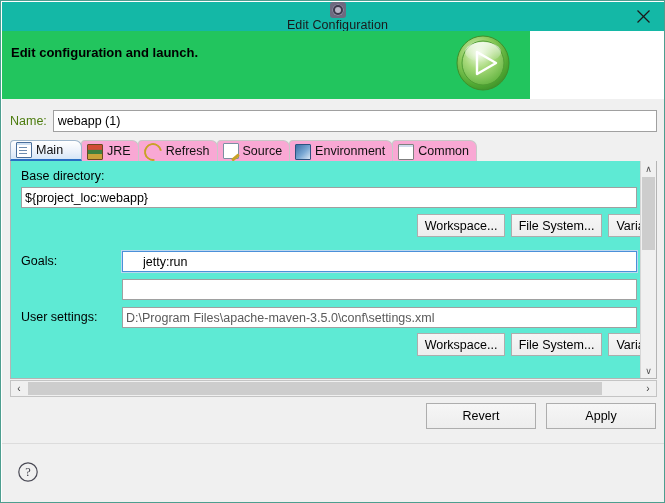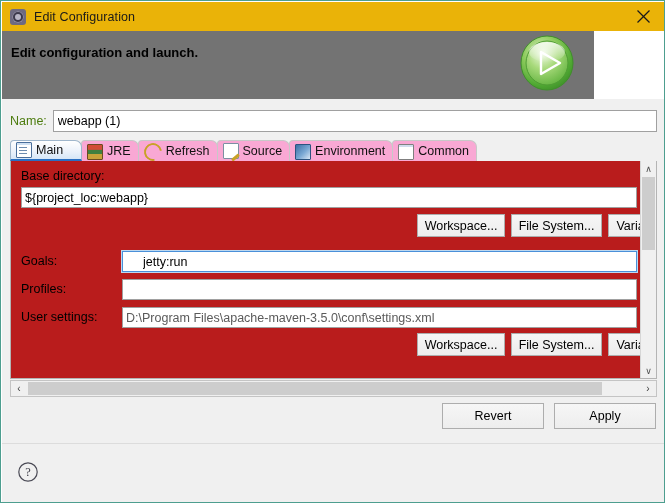--- a/index.html
+++ b/index.html
@@ -22,23 +22,24 @@
     background: #ffffff;
     border: 1px solid #4d9e8f;
     overflow: hidden;
   }
 
   
   .titlebar {
     position: absolute;
     left: 1px; top: 1px;
     width: 663px; height: 29px;
-    background: #eab308;
+    background: #14b8a6;
     display: flex;
     align-items: center;
+    flex-direction: column;
   }
   .title-icon {
     width: 16px; height: 16px;
     margin-left: 8px;
     position: relative;
     flex: 0 0 auto;
   }
   .title-icon .gear-outer {
     position: absolute;
     left: 0; top: 0;
@@ -73,22 +74,22 @@
     width: 44px; height: 29px;
     display: flex; align-items: center; justify-content: center;
     cursor: pointer;
   }
   .close-btn svg { display:block; }
 
   
   .header {
     position: absolute;
     left: 1px; top: 30px;
-    width: 592px; height: 68px;
-    background: #737373;
+    width: 528px; height: 68px;
+    background: #22c55e;
     border-bottom: 1px solid #d8d8d8;
   }
   .header-title {
     position: absolute;
     left: 9px; top: 14px;
     font-size: 13px;
     font-weight: bold;
     color: #000000;
   }
   .play-badge {
@@ -232,21 +233,21 @@
     margin-top: 1px;
     box-shadow: inset 0 2px 0 #d0dced;
   }
 
   
   .tabpanel {
     position: absolute;
     left: 8px; top: 62px;
     width: 647px; height: 218px;
     box-sizing: border-box;
-    background: #b91c1c;
+    background: #5eead4;
     border: 1px solid #b4b4b4;
     border-top: none;
     overflow: hidden;
   }
 
   .panel-inner {
     position: absolute;
     left: 0; top: 0;
     width: 632px;
     height: 100%;
@@ -345,21 +346,21 @@
     cursor: pointer;
   }
 
   
   .midbuttons {
     position: absolute;
     right: 9px; top: 304px;
     display: flex;
   }
   .midbuttons .btn {
-    width: 102px; height: 26px;
+    width: 110px; height: 26px;
   }
   .midbuttons .btn + .btn { margin-left: 10px; }
 
   
   .footer {
     position: absolute;
     left: 1px; top: 442px;
     width: 663px; height: 60px;
     background: #f0f0f0;
     border-top: 1px solid #dcdcdc;
@@ -476,21 +477,20 @@
 
         <div class="browse-row" style="left:0; top:53px; width:632px;">
           <button class="btn" style="position:absolute; left:406px; width:88px;">Workspace...</button>
           <button class="btn" style="position:absolute; left:500px; width:91px;">File System...</button>
           <button class="btn" style="position:absolute; left:597px; width:52px;">Variab</button>
         </div>
 
         <div class="field-label lbl-right" style="left:10px; top:93px; width:97px;">Goals:</div>
         <input class="txt focused" type="text" style="left: 111px; top: 90px; width: 515px; padding-left: 20px;" value="jetty:run">
 
-        <div class="field-label lbl-right" style="left:10px; top:121px; width:97px;">Profiles:</div>
         <input class="txt" type="text" style="left: 111px; top: 118px; width: 515px;" value="">
 
         <div class="field-label lbl-right" style="left:10px; top:149px; width:97px;">User settings:</div>
         <input class="txt placeholderish" type="text" style="left: 111px; top: 146px; width: 515px;" value="D:\Program Files\apache-maven-3.5.0\conf\settings.xml">
 
         <div class="browse-row" style="left:0; top:172px; width:632px;">
           <button class="btn" style="position:absolute; left:406px; width:88px;">Workspace...</button>
           <button class="btn" style="position:absolute; left:500px; width:91px;">File System...</button>
           <button class="btn" style="position:absolute; left:597px; width:52px;">Variab</button>
         </div>

